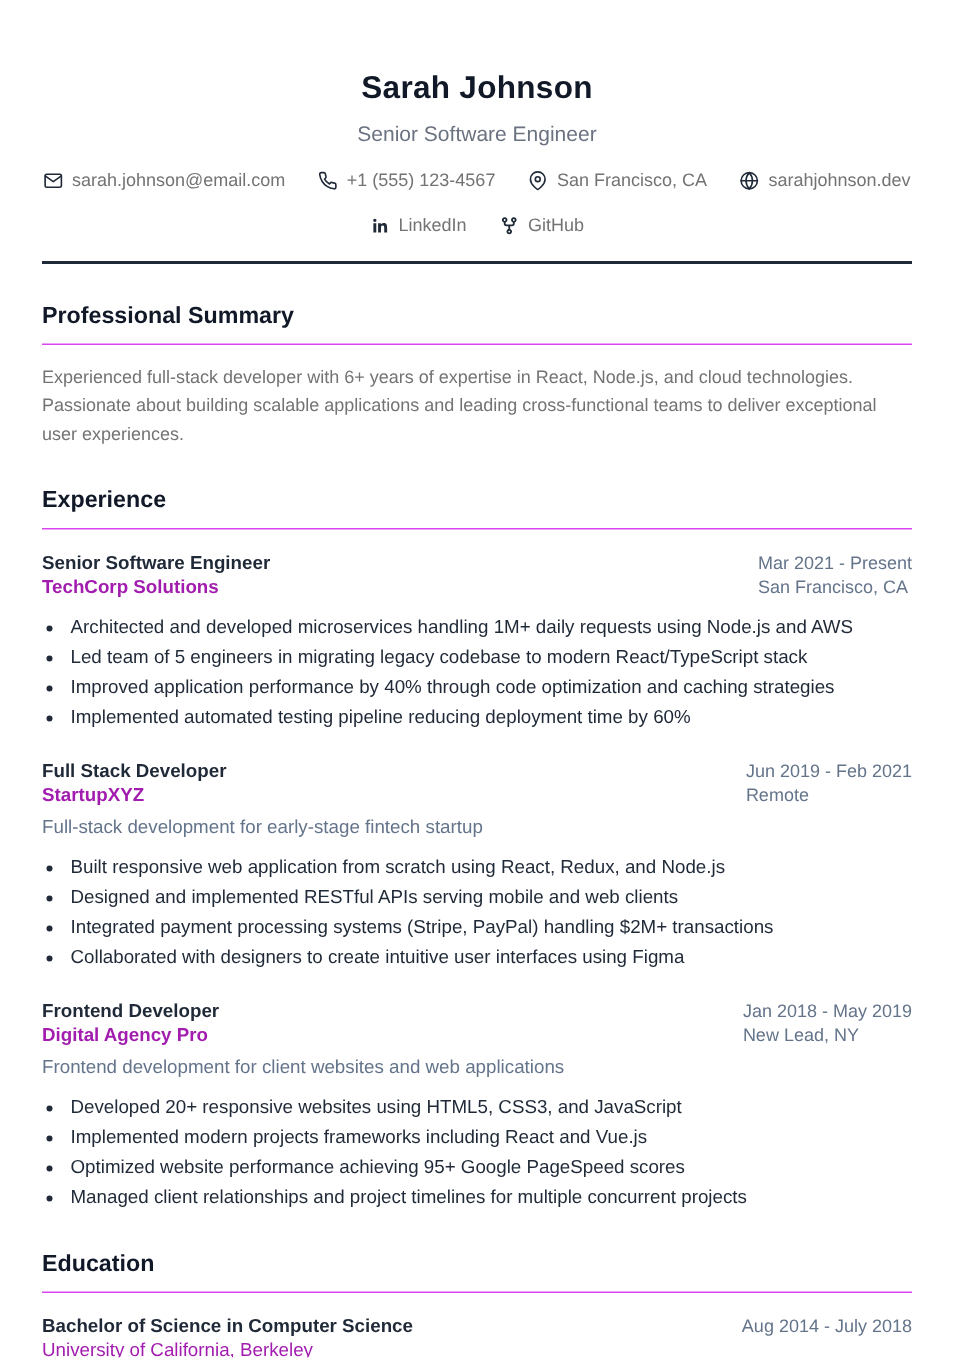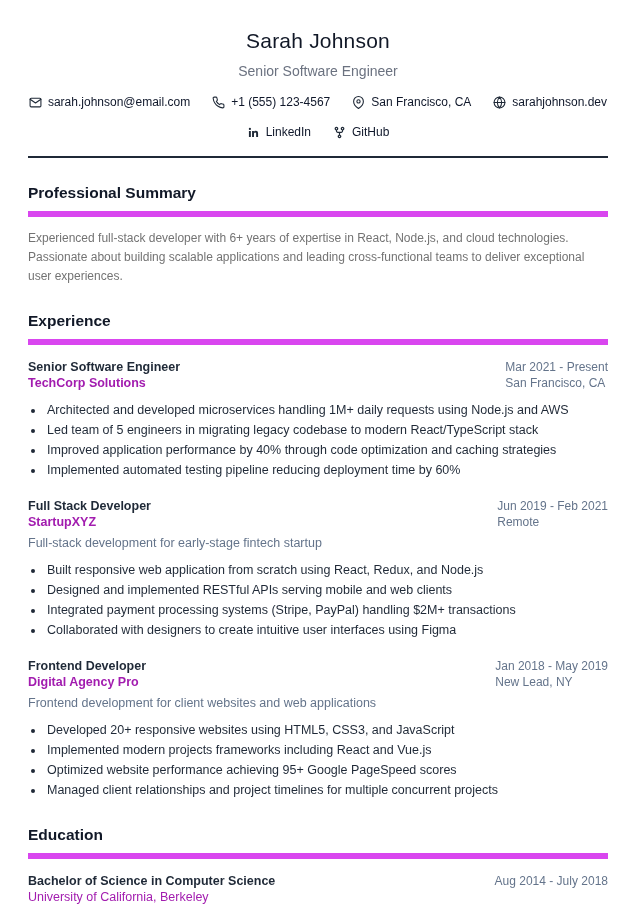--- a/index.html
+++ b/index.html
@@ -13,38 +13,38 @@
     height: 905px;
     padding: 24px 28px 20px;
     background: #ffffff;
     overflow: hidden;
   }
 
   
   .resume-header { text-align: center; }
   .candidate-name {
     font-size: 21px;
-    font-weight: 400;
+    font-weight: 700;
     color: #111827;
     letter-spacing: 0.2px;
-    margin-top: 5px;
+    margin-top: 23px;
   }
   .candidate-title {
     font-size: 14px;
     color: #6b7280;
     margin-top: 10px;
   }
   .contact-row {
     display: flex;
     justify-content: center;
     align-items: center;
     gap: 22px;
     margin-top: 16px;
     font-size: 12px;
-    color: #0f172a;
+    color: #737373;
   }
   .contact-row.social { }
   .contact-item {
     display: inline-flex;
     align-items: center;
     gap: 6px;
     white-space: nowrap;
     cursor: default;
   }
   .contact-item svg { flex: 0 0 auto; display: block; }
@@ -53,21 +53,21 @@
     border-bottom: 2px solid #1f2937;
   }
 
   
   section { margin-top: 26px; }
   .section-heading {
     font-size: 15.5px;
     font-weight: 700;
     color: #111827;
     padding-bottom: 9px;
-    border-bottom: 6px solid #d946ef;
+    border-bottom: 1px solid #d946ef;
   }
   .summary-text {
     margin-top: 12px;
     font-size: 12px;
     line-height: 19px;
     color: #737373;
   }
 
   
   .entry { margin-top: 14px; }

